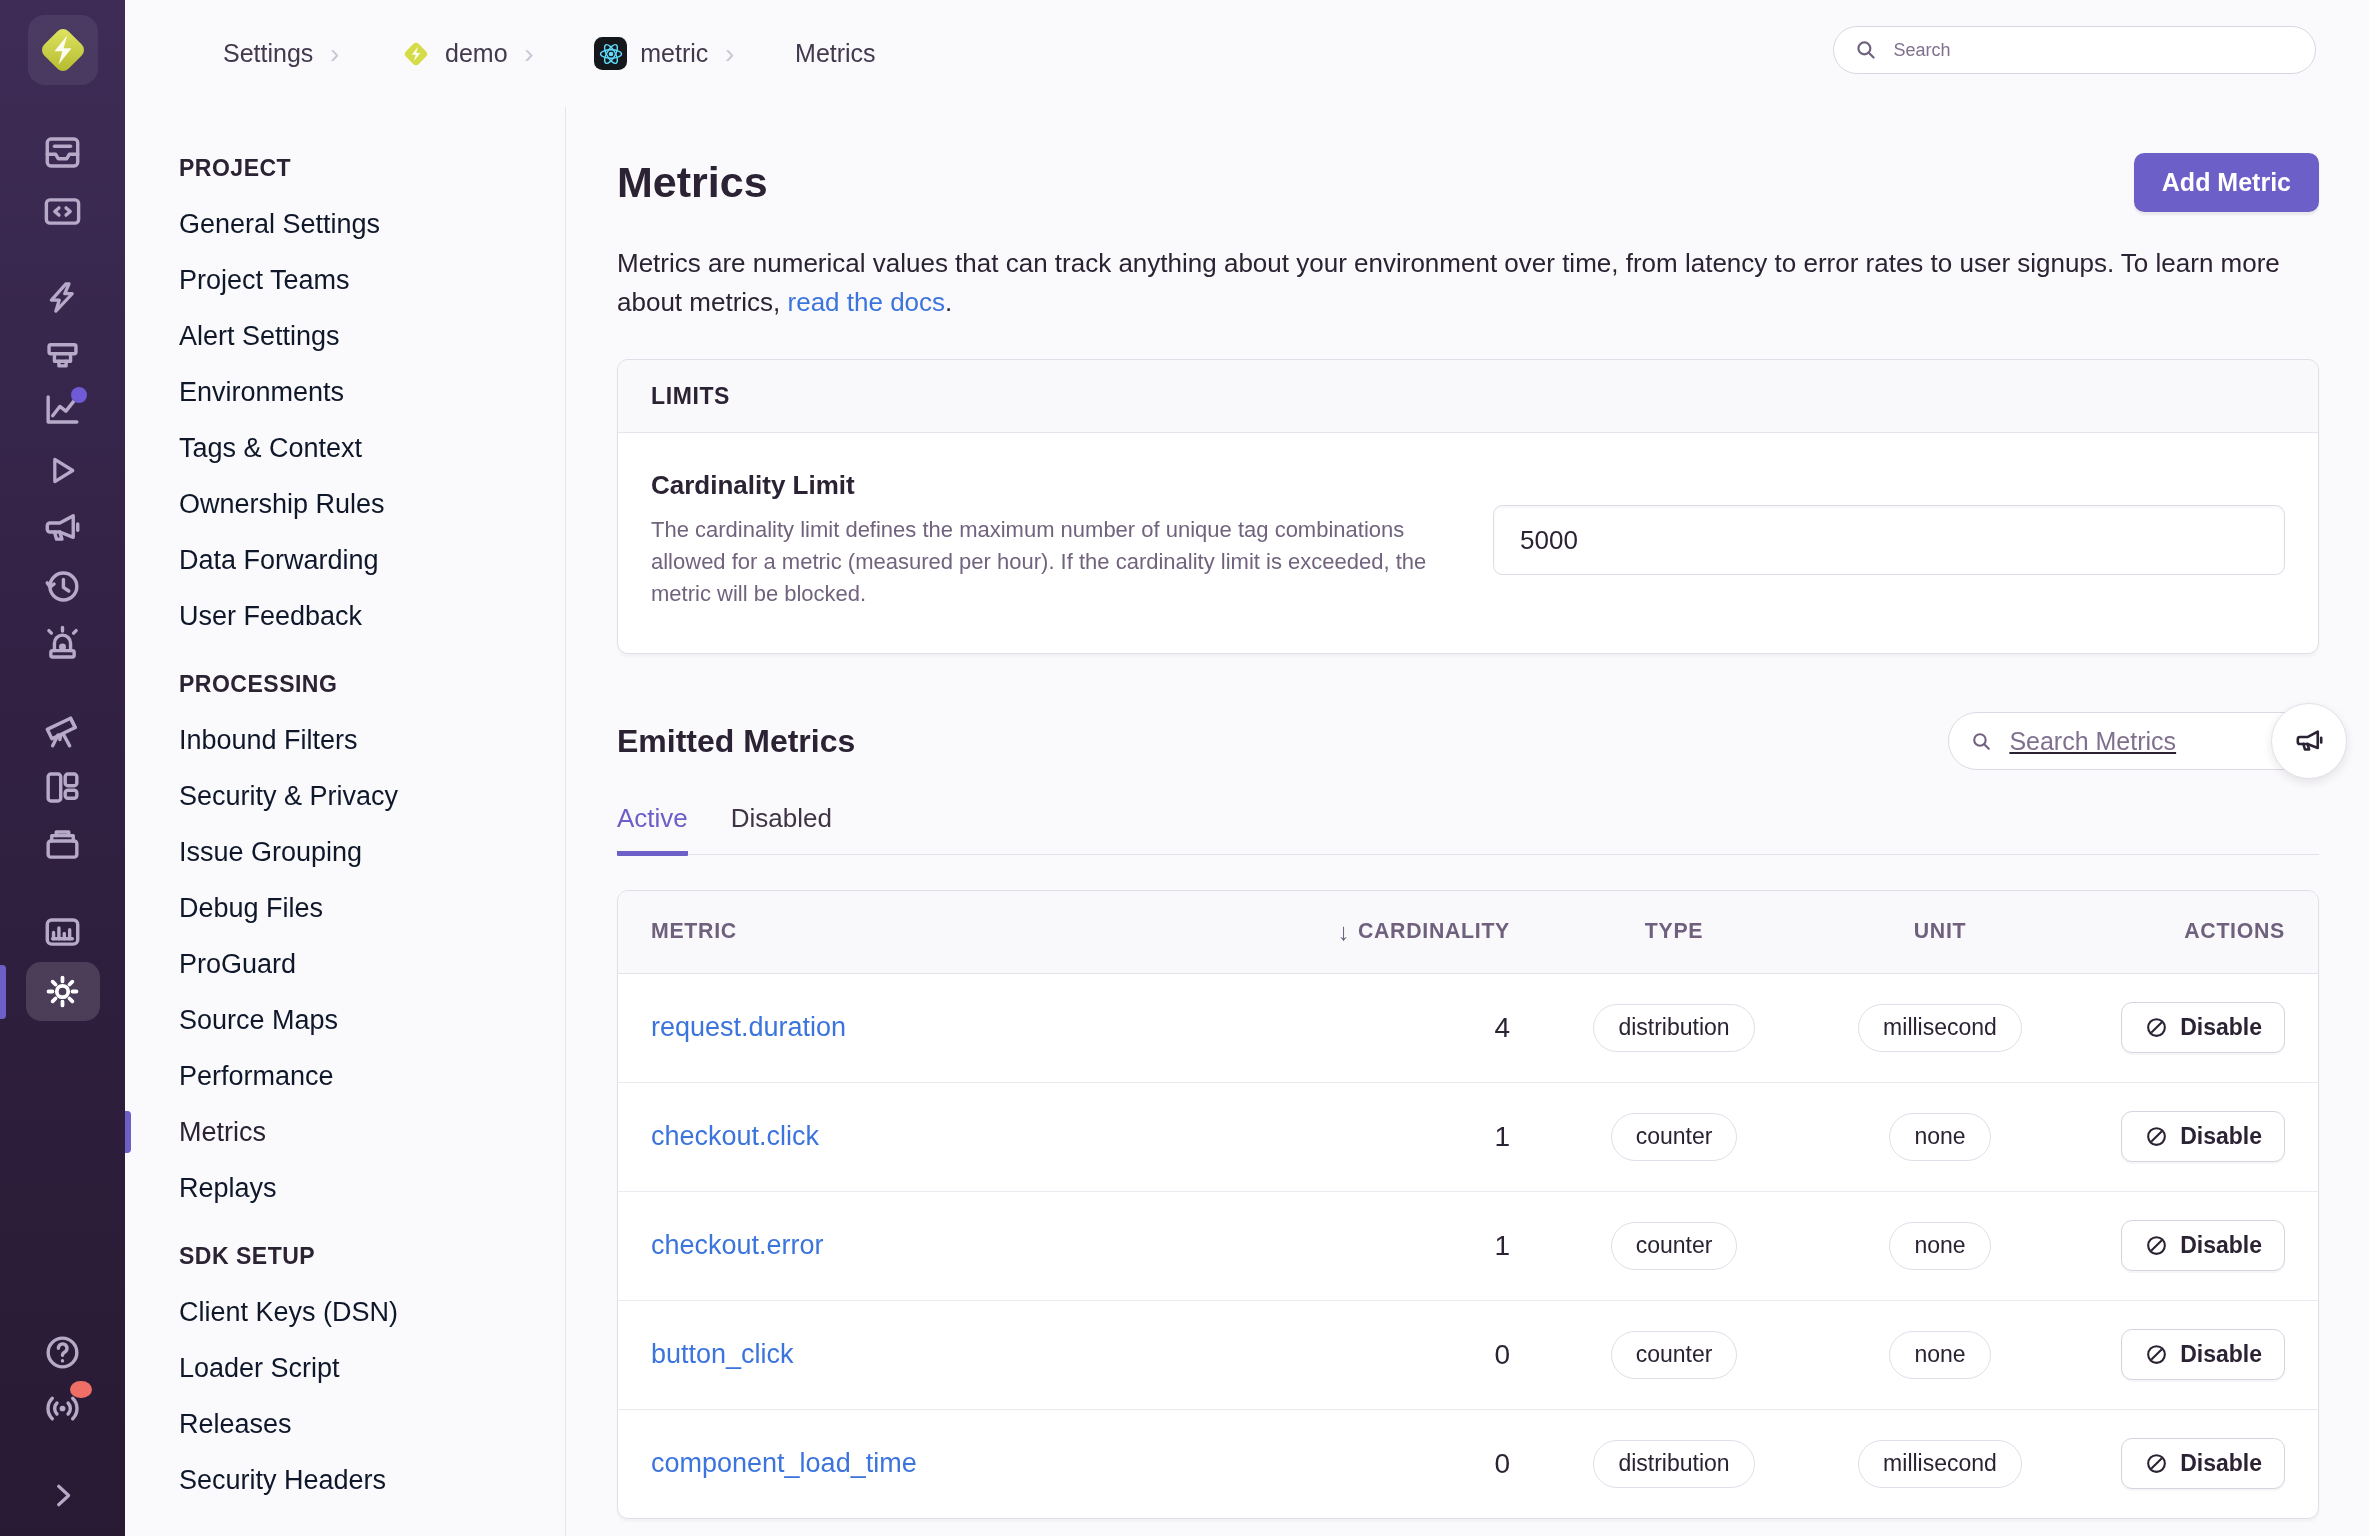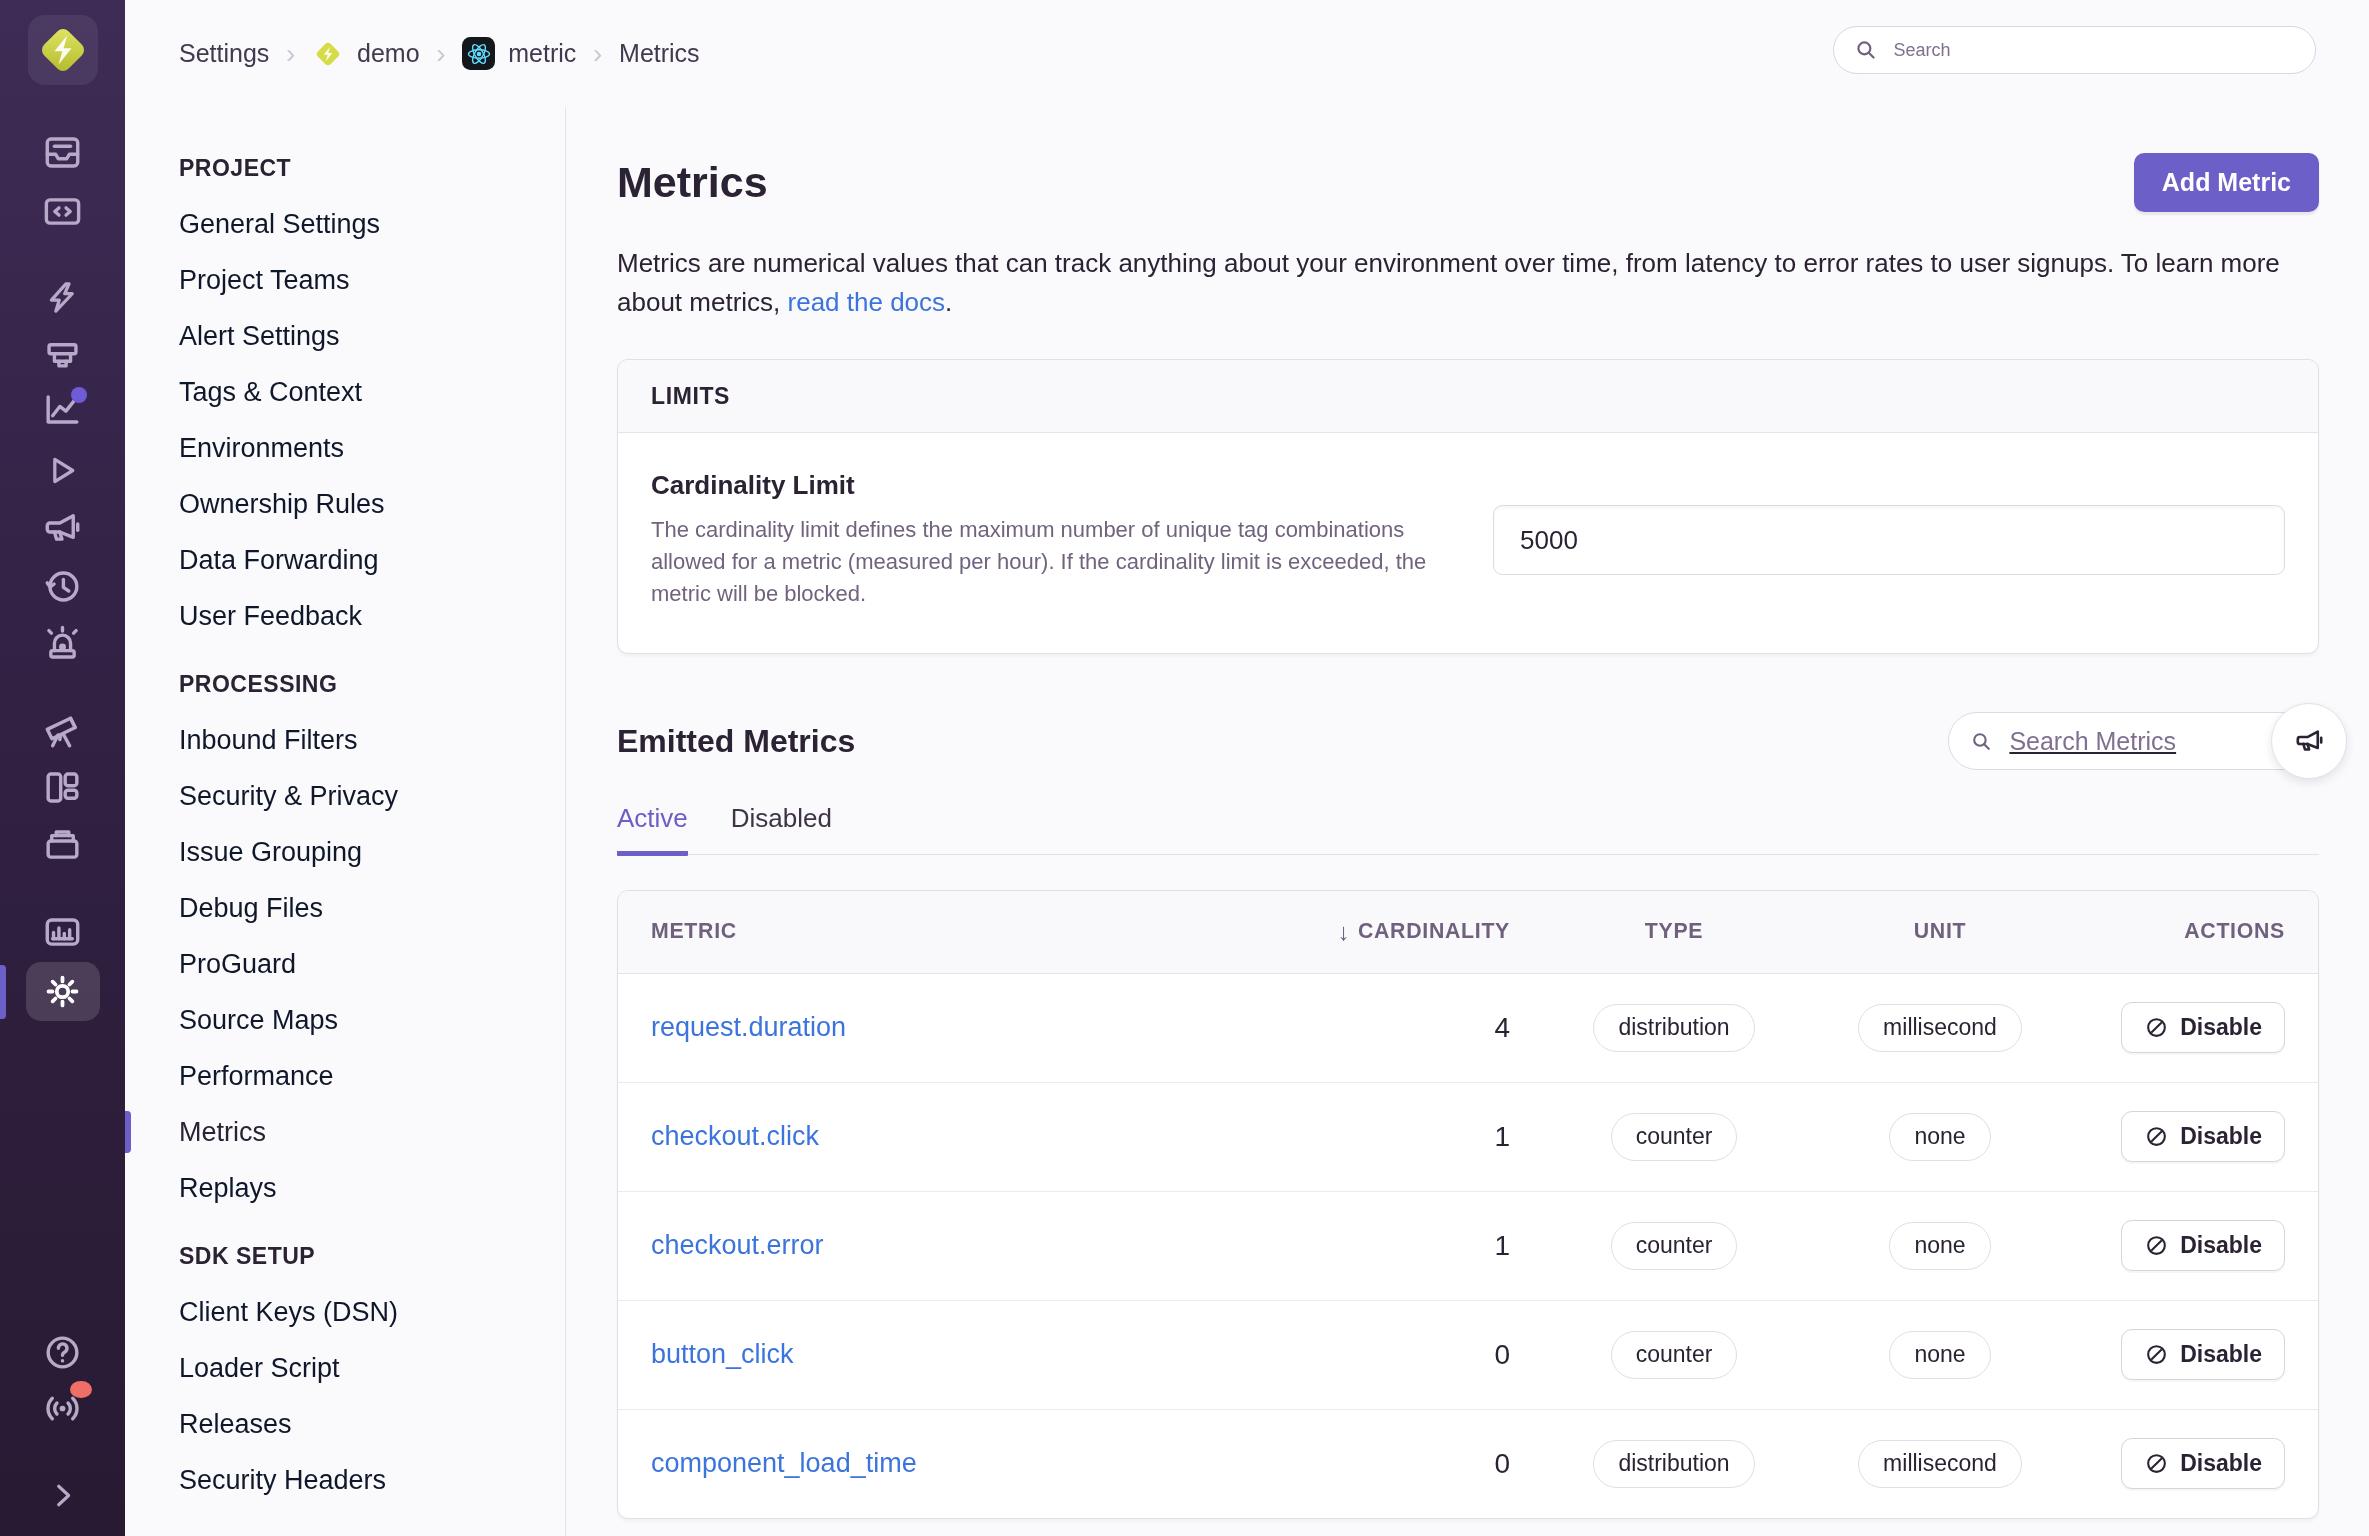--- a/index.html
+++ b/index.html
@@ -18,21 +18,21 @@
     cursor:pointer;padding:0;}
   .rail-btn svg{stroke:#B7AAC9;}
   .rail-btn.active{background:rgba(255,255,255,.14);border-radius:15px;}
   .rail-btn.active svg{stroke:#FFFFFF;}
   .notif-dot{position:absolute;top:7.4px;right:13px;width:16px;height:16px;border-radius:50%;background:#6F5BD5;}
   .alert-dot{position:absolute;top:1.9px;right:7.4px;width:22px;height:17.6px;border-radius:50%;background:#EF6F66;}
   .rail-active-bar{position:absolute;left:0;top:965px;width:5.6px;height:54px;background:#6C5FC7;border-radius:0 3.7px 3.7px 0;}
   
   .topbar{position:absolute;left:125px;top:0;right:0;height:107px;}
   .crumbs{position:absolute;left:54px;top:0;height:107px;display:flex;align-items:center;gap:16.7px;}
-  .crumb{font-size:25px;color:#43394E;text-decoration:none;display:flex;align-items:center;gap:13px;cursor:pointer;}
+  .crumb{font-size:25px;color:#43394E;text-decoration:none;display:flex;align-items:center;gap:13px;cursor:pointer;margin-left:44px;}
   .crumb-sep{font-size:28px;color:#CCC5D6;line-height:1;}
   .crumb-ico{width:32px;height:32px;display:flex;align-items:center;justify-content:center;}
   .react-badge{width:33px;height:33px;border-radius:8.3px;background:#14171C;display:flex;align-items:center;justify-content:center;}
   .top-search{position:absolute;right:53px;top:26px;width:483px;height:48px;border:1.9px solid #DCD5E3;border-radius:26px;
     background:#FFFFFF;display:flex;align-items:center;padding:0 9.3px 0 18.6px;box-sizing:border-box;}
   .top-search input{border:none;outline:none;background:transparent;font-size:18px;color:#2B2233;flex:1;margin-left:13px;
     font-family:inherit;}
   .top-search input::placeholder,.sm-input::placeholder{color:#80708F;}
   
   .settings-nav{position:absolute;left:125px;top:107px;bottom:0;width:441px;box-sizing:border-box;
@@ -269,22 +269,22 @@
       </svg>
     <input placeholder="Search" style="">
   </div>
 </header>
 
 <nav class="settings-nav">
     <div class="nav-heading">PROJECT</div>
     <a class="nav-item">General Settings</a>
     <a class="nav-item">Project Teams</a>
     <a class="nav-item">Alert Settings</a>
+    <a class="nav-item">Environments</a>
     <a class="nav-item">Tags &amp; Context</a>
-    <a class="nav-item">Environments</a>
     <a class="nav-item">Ownership Rules</a>
     <a class="nav-item">Data Forwarding</a>
     <a class="nav-item">User Feedback</a>
     <div class="nav-heading">PROCESSING</div>
     <a class="nav-item">Inbound Filters</a>
     <a class="nav-item">Security &amp; Privacy</a>
     <a class="nav-item">Issue Grouping</a>
     <a class="nav-item">Debug Files</a>
     <a class="nav-item">ProGuard</a>
     <a class="nav-item">Source Maps</a>

